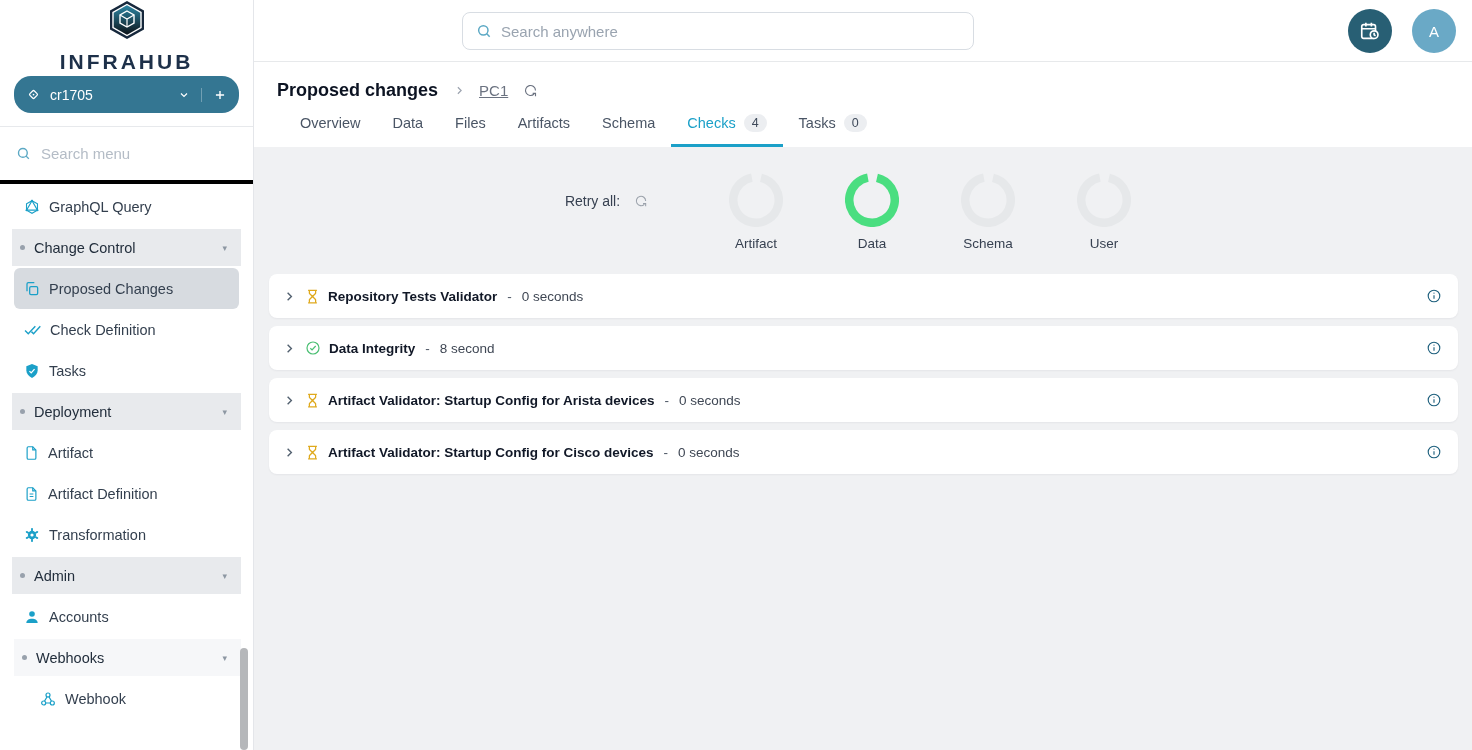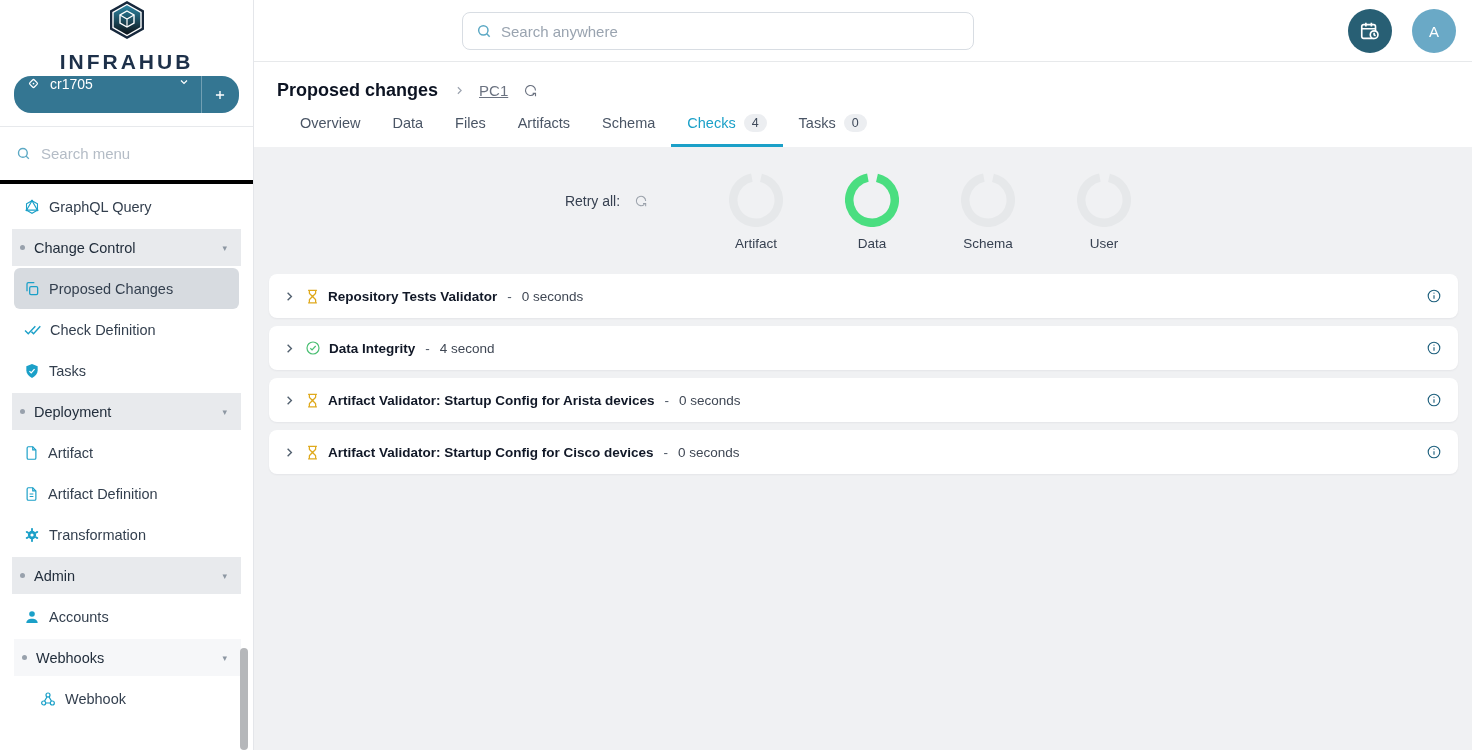--- a/index.html
+++ b/index.html
@@ -6,21 +6,21 @@
   html,body { width:1472px; height:750px; overflow:hidden; }
   body { font-family:"Liberation Sans", sans-serif; background:#fff; color:#1f2937; }
   .app { display:flex; width:1472px; height:750px; }
 
   
   .sidebar { position:relative; width:254px; height:750px; background:#fff;
              border-right:1px solid #e4e6ea; flex:none; overflow:hidden; }
   .logo-row { display:flex; align-items:center; gap:10px; height:62px; padding:0 16px;flex-direction:column; }
   .brand { font-size:21px; font-weight:bold; letter-spacing:3px; color:#1d3049; }
   .branch-wrap { padding:14px 14px 13px 14px; border-bottom:1px solid #e7e9ec; }
-  .branch-pill { display:flex; height:37px; border-radius:17px;
+  .branch-pill { display:flex; align-items:center; height:37px; border-radius:17px;
                  background:var(--pill,#347692); color:#fff; padding:0 12px; cursor:pointer; }
   .branch-pill .bname { font-size:14px; margin-left:9px; }
   .branch-pill .sp { flex:1; }
   .pill-plus { display:flex; align-items:center; border-left:1px solid rgba(255,255,255,.3);
                margin-left:11px; padding-left:11px; }
   .menu-search { display:flex; align-items:center; gap:10px; height:57px; padding:0 16px;
                  border-bottom:4px solid #000000; }
   .menu-search input { border:none; outline:none; font-size:15px; width:170px;
                        font-family:"Liberation Sans",sans-serif; color:#374151; }
   .menu-search input::placeholder { color:#b4bcc6; }
@@ -403,21 +403,21 @@
               </svg>
             </span>
             <span class="sicon">
               <svg width="16" height="16" viewBox="0 0 24 24" fill="none" stroke="#4bbf73" stroke-width="1.8">
                 <circle cx="12" cy="12" r="9"></circle>
                 <path d="M8 12.4l2.6 2.6 5.4-6"></path>
               </svg>
             </span>
             <span class="vtitle">Data Integrity</span>
             <span class="dash">-</span>
-            <span class="vdur">4 second</span>
+            <span class="vdur">8 second</span>
             <span class="sp"></span>
             <span class="info">
               <svg width="16" height="16" viewBox="0 0 24 24" fill="none" stroke="currentColor" stroke-width="1.7">
                 <circle cx="12" cy="12" r="8.7"></circle>
                 <path d="M12 11v5.2"></path>
                 <circle cx="12" cy="7.6" r="1" fill="currentColor" stroke="none"></circle>
               </svg>
             </span>
           </div>
           <div class="vcard">

